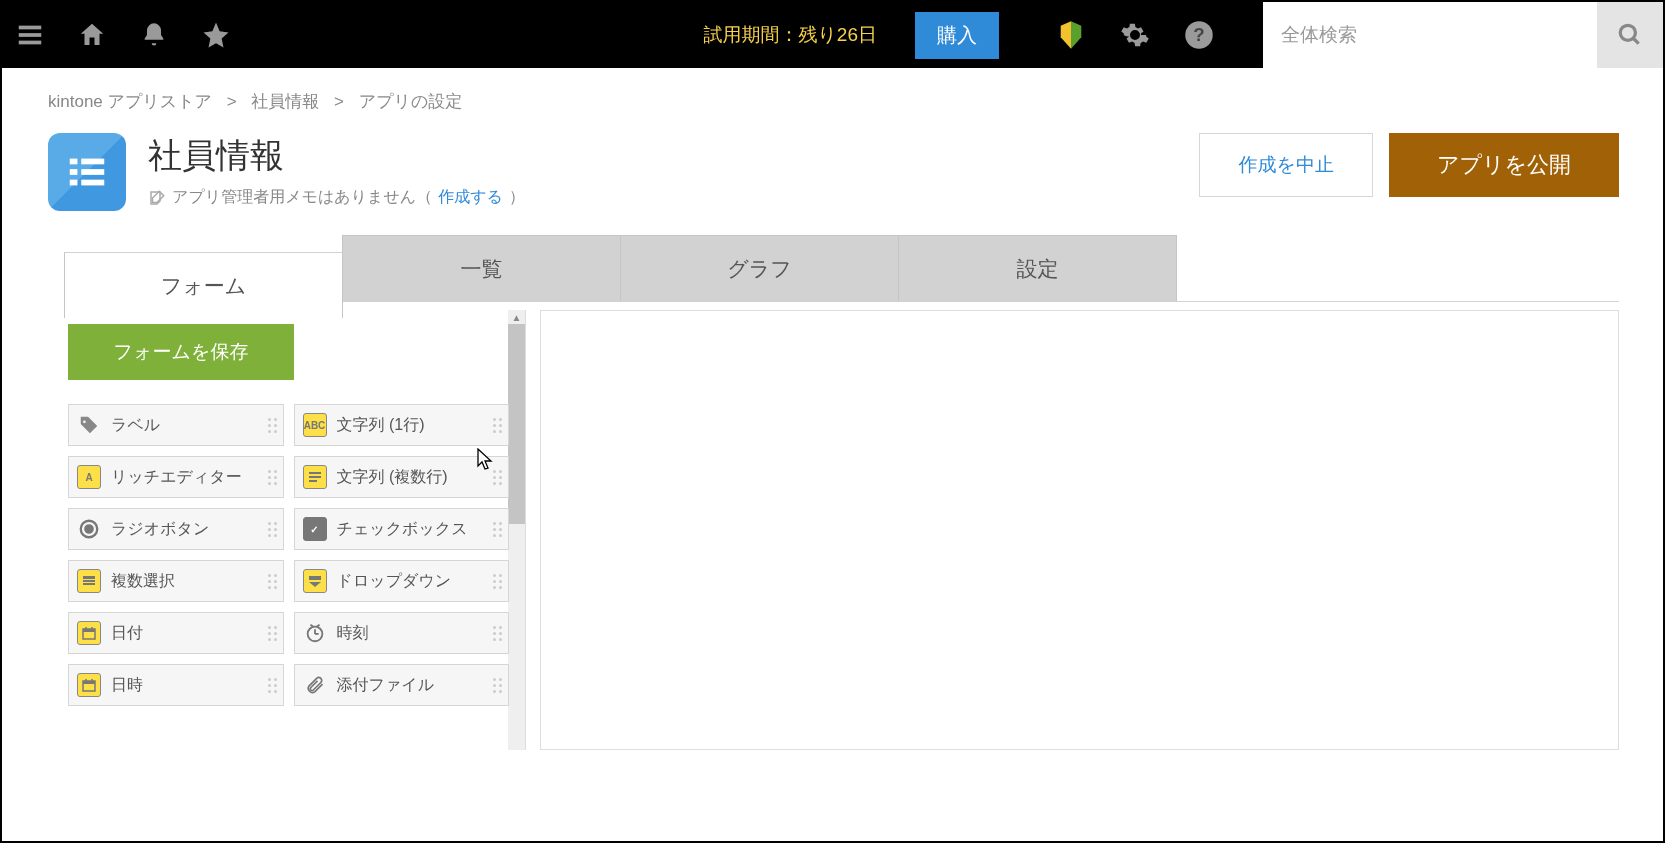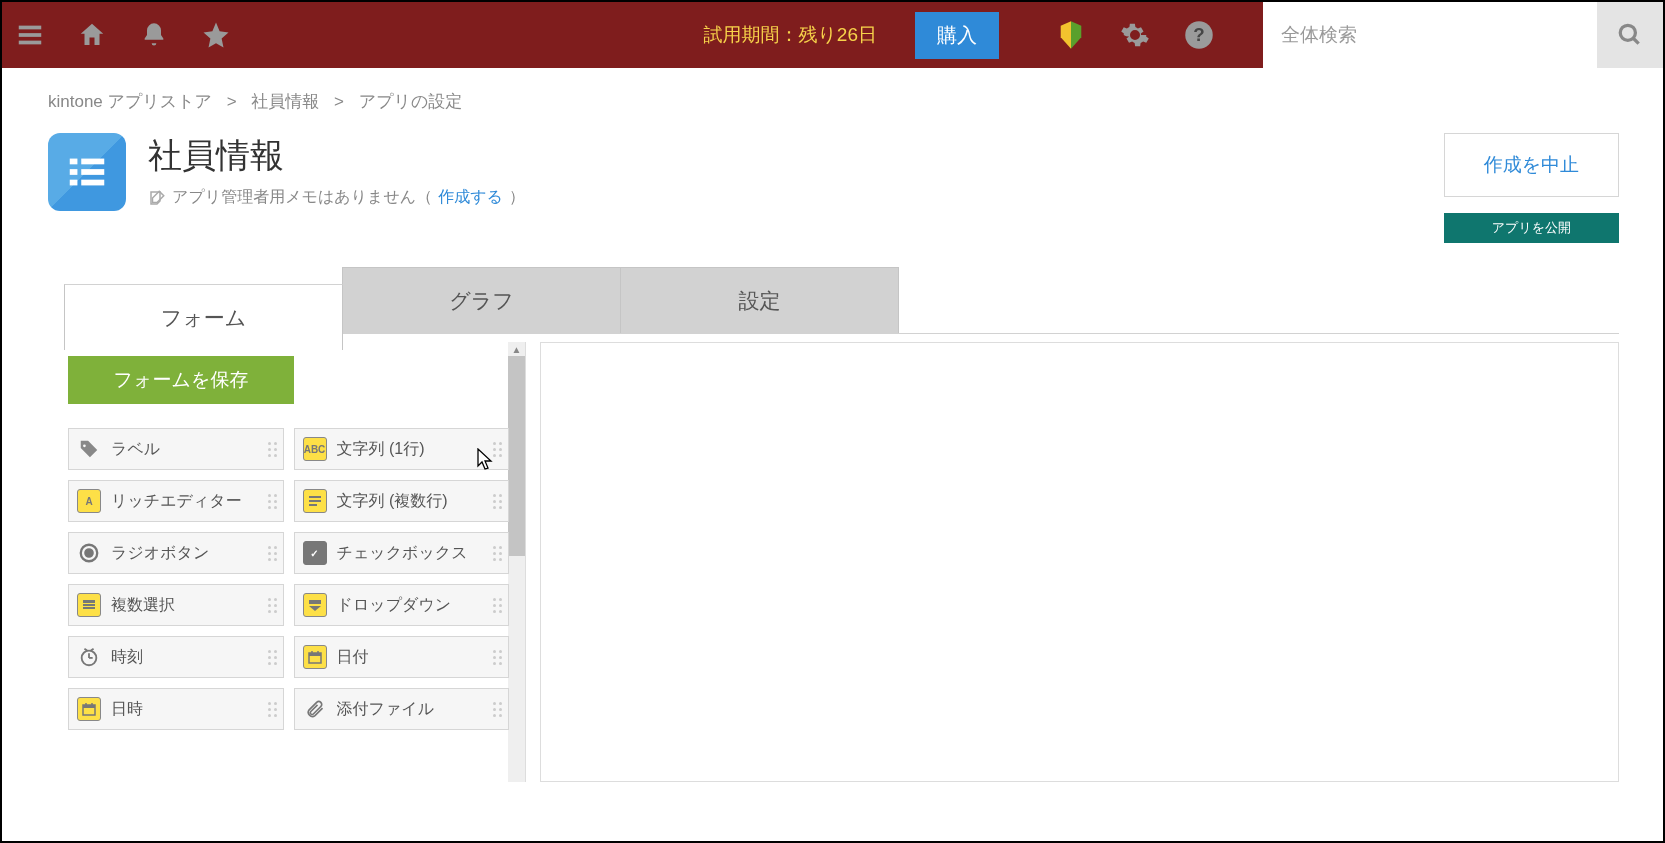--- a/index.html
+++ b/index.html
@@ -7,21 +7,21 @@
     font-family: "Hiragino Kaku Gothic Pro", "Meiryo", sans-serif;
     background: #fff;
     width: 1665px;
     height: 843px;
     overflow: hidden;
     border: 2px solid #000;
   }
   
   .topbar {
     height: 66px;
-    background: #7f1d1d;
+    background: #000000;
     display: flex;
     align-items: center;
     padding: 0 0 0 10px;
     gap: 26px;
   }
   .topbar .icon-btn {
     width: 36px; height: 36px;
     display:flex; align-items:center; justify-content:center;
     color:#aaa;
     cursor:pointer;
@@ -70,28 +70,28 @@
     width:78px; height:78px;
     background: linear-gradient(135deg,#58abe6 0%,#58abe6 50%,#3f98e0 50%,#3f98e0 100%);
     border-radius:12px;
     display:flex; align-items:center; justify-content:center;
     margin-right:22px;
   }
   .app-icon svg { display:block; }
   .title-block h1 { font-size:34px; font-weight:400; color:#333; }
   .memo-line { margin-top:8px; color:#888; font-size:16px; display:flex; align-items:center; gap:6px;}
   .memo-line a { color:#2f8ad8; text-decoration:none; }
-  .title-actions { margin-left:auto; display:flex; gap:16px;flex-direction:column; }
+  .title-actions { margin-left:auto; display:flex; gap:16px; }
   .btn-outline {
     border:1px solid #d6d6d6; background:#fff; color:#2f8ad8;
     font-size:19px; padding: 18px 38px; cursor:pointer;
   }
   .btn-primary {
-    border:none; background:#0f766e; color:#fff;
-    font-size:13px; padding: 6px 48px; cursor:pointer;
+    border:none; background:#a16207; color:#fff;
+    font-size:22px; padding: 6px 48px; cursor:pointer;
   }
   
   .tabs {
     display:flex;
     margin-left:62px;
     border-bottom:1px solid #d2d2d2;
     width: calc(100% - 62px - 44px);
   }
   .tab {
     width:279px; height:66px;
@@ -131,21 +131,21 @@
     position:absolute; right:0; top:14px; width:17px; height:200px;
     background:#c4c4c4;
   }
   .scroll-arrow {
     position:absolute; right:0; top:0; width:17px; height:14px;
     display:flex; align-items:center; justify-content:center;
     color:#888; font-size:10px;
   }
   .save-form-btn {
     background:#7fb13a; color:#fff; font-size:19px;
-    width:226px; height:48px; border:none; cursor:pointer;
+    width:226px; height:56px; border:none; cursor:pointer;
     margin-bottom:24px;
   }
   .field-grid {
     display:grid;
     grid-template-columns: 1fr 1fr;
     gap:10px 10px;
   }
   .field-item {
     height:42px;
     border:1px solid #d6d6d6;
@@ -278,20 +278,21 @@
     </div>
   </div>
   <div class="title-actions">
     <button class="btn-outline">作成を中止</button>
     <button class="btn-primary">アプリを公開</button>
   </div>
 </div>
 
 <div class="tabs">
   <div class="tab active">フォーム</div>
+  <div class="tab">一覧</div>
   <div class="tab">グラフ</div>
   <div class="tab">設定</div>
 </div>
 
 <div class="workspace-wrap">
   <div class="left-panel">
     <div class="scroll-track">
       <div class="scroll-arrow">▲</div>
       <div class="scroll-thumb"></div>
     </div>
@@ -419,68 +420,68 @@
             <span></span>
             <span></span>
             <span></span>
             <span></span>
             <span></span>
             <span></span>
           </div>
       </div>
 
       <div class="field-item">
+        <div class="fi-icon">
+            <svg width="14" height="14" viewBox="0 0 14 14" fill="#777">
+              <rect x="1" y="3" width="12" height="10" fill="none" stroke="#777" stroke-width="1.5"></rect>
+              <rect x="1" y="3" width="12" height="3"></rect>
+              <line x1="4" y1="1" x2="4" y2="4" stroke="#777" stroke-width="1.5"></line>
+              <line x1="10" y1="1" x2="10" y2="4" stroke="#777" stroke-width="1.5"></line>
+            </svg>
+          </div>
+        <span class="label">日付</span>
+        <div class="drag-dots">
+            <span></span>
+            <span></span>
+            <span></span>
+            <span></span>
+            <span></span>
+            <span></span>
+          </div>
+      </div>
+      <div class="field-item">
         <div class="fi-icon noborder">
             <svg width="22" height="22" viewBox="0 0 24 24" fill="none" stroke="#777" stroke-width="2">
               <circle cx="12" cy="13" r="8"></circle>
               <line x1="12" y1="13" x2="12" y2="8"></line>
               <line x1="12" y1="13" x2="16" y2="13"></line>
               <line x1="7" y1="3" x2="10" y2="5"></line>
               <line x1="17" y1="3" x2="14" y2="5"></line>
             </svg>
           </div>
         <span class="label">時刻</span>
         <div class="drag-dots">
             <span></span>
             <span></span>
             <span></span>
             <span></span>
             <span></span>
             <span></span>
           </div>
       </div>
+
       <div class="field-item">
         <div class="fi-icon">
             <svg width="14" height="14" viewBox="0 0 14 14" fill="#777">
               <rect x="1" y="3" width="12" height="10" fill="none" stroke="#777" stroke-width="1.5"></rect>
               <rect x="1" y="3" width="12" height="3"></rect>
               <line x1="4" y1="1" x2="4" y2="4" stroke="#777" stroke-width="1.5"></line>
               <line x1="10" y1="1" x2="10" y2="4" stroke="#777" stroke-width="1.5"></line>
             </svg>
           </div>
-        <span class="label">日付</span>
-        <div class="drag-dots">
-            <span></span>
-            <span></span>
-            <span></span>
-            <span></span>
-            <span></span>
-            <span></span>
-          </div>
-      </div>
-
-      <div class="field-item">
-        <div class="fi-icon">
-            <svg width="14" height="14" viewBox="0 0 14 14" fill="#777">
-              <rect x="1" y="3" width="12" height="10" fill="none" stroke="#777" stroke-width="1.5"></rect>
-              <rect x="1" y="3" width="12" height="3"></rect>
-              <line x1="4" y1="1" x2="4" y2="4" stroke="#777" stroke-width="1.5"></line>
-              <line x1="10" y1="1" x2="10" y2="4" stroke="#777" stroke-width="1.5"></line>
-            </svg>
-          </div>
         <span class="label">日時</span>
         <div class="drag-dots">
             <span></span>
             <span></span>
             <span></span>
             <span></span>
             <span></span>
             <span></span>
           </div>
       </div>

